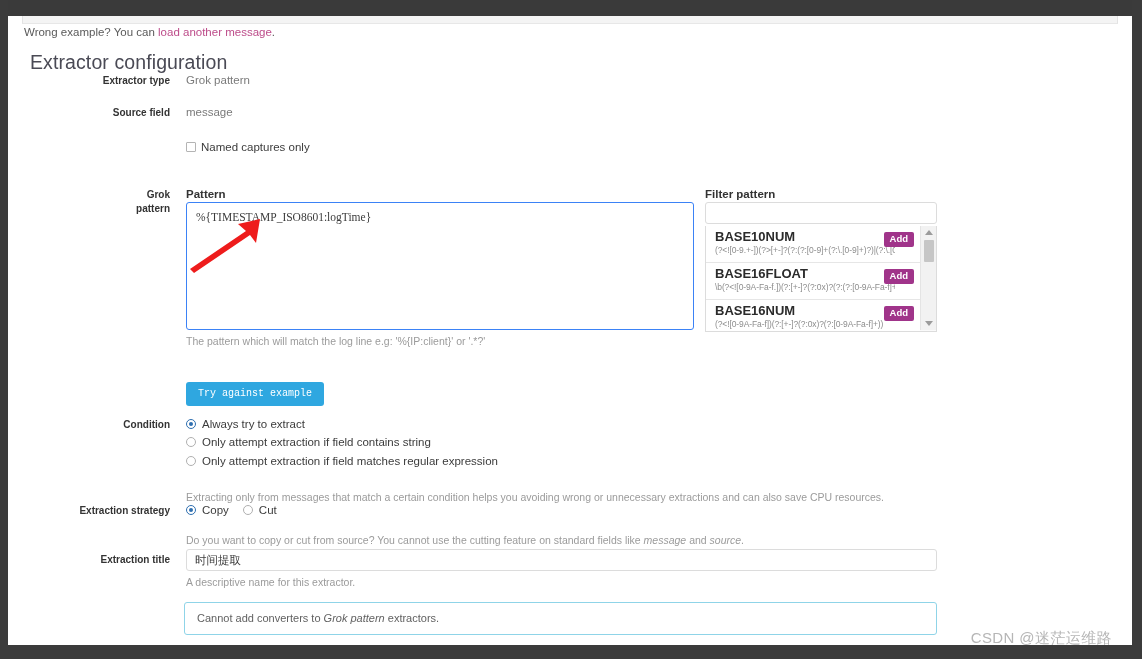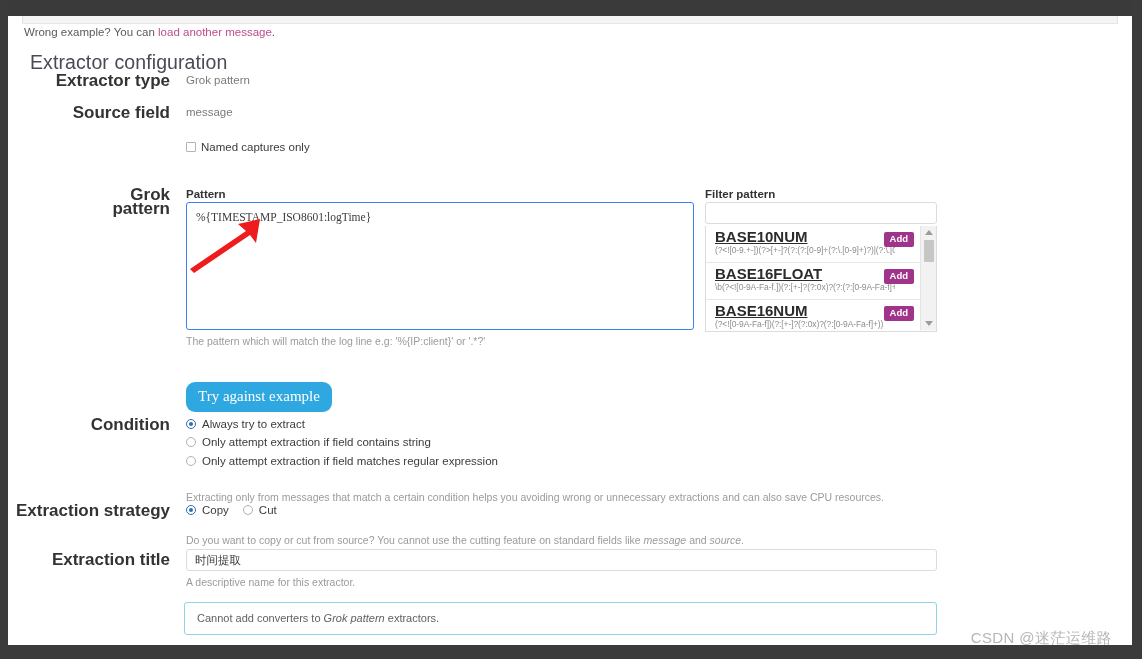--- a/index.html
+++ b/index.html
@@ -62,21 +62,21 @@
     letter-spacing: .1px;
   }
 
   
   .form-row { position: absolute; left: 0; width: 1124px; }
   .ctrl-label {
     position: absolute;
     left: 0; width: 162px;
     text-align: right;
     font-weight: bold;
-    font-size: 17px;
+    font-size: 10px;
     color: #333;
     line-height: 14px;
   }
   .ctrl-static {
     position: absolute;
     left: 178px;
     font-size: 11.5px;
     color: #7a7a7a;
   }
   .help-text {
@@ -156,24 +156,23 @@
   }
   .filter-item {
     position: relative;
     background: #fff;
     border-bottom: 1px solid #e6e6e6;
     height: 37px;
     padding: 4px 8px 0 9px;
   }
   .fi-name {
     font-weight: bold;
-    font-size: 15px;
+    font-size: 13px;
     color: #2b2b2b;
     line-height: 14px;
-    text-decoration: underline;
   }
   .fi-regex {
     font-size: 8.5px;
     color: #8d8d8d;
     line-height: 12px;
     white-space: nowrap;
     overflow: hidden;
     text-overflow: clip;
     width: 180px;
     letter-spacing: -.1px;
@@ -211,25 +210,25 @@
     position: absolute;
     left: 3px; top: 14px;
     width: 10px; height: 22px;
     background: #c6c6c6;
     border-radius: 1px;
   }
 
   
   .btn {
     border: none;
-    border-radius: 9px;
+    border-radius: 3px;
     color: #fff;
-    font-size: 15px;
+    font-size: 10px;
     cursor: pointer;
-    font-family: Liberation Serif, serif;
+    font-family: Liberation Mono, monospace;
   }
   .btn-try {
     position: absolute;
     left: 178px; top: 366px;
     padding: 6px 12px 7px 12px;
     background: #2fa7e0;
   }
   .btn-update {
     position: absolute;
     left: 174px; top: 634px;

